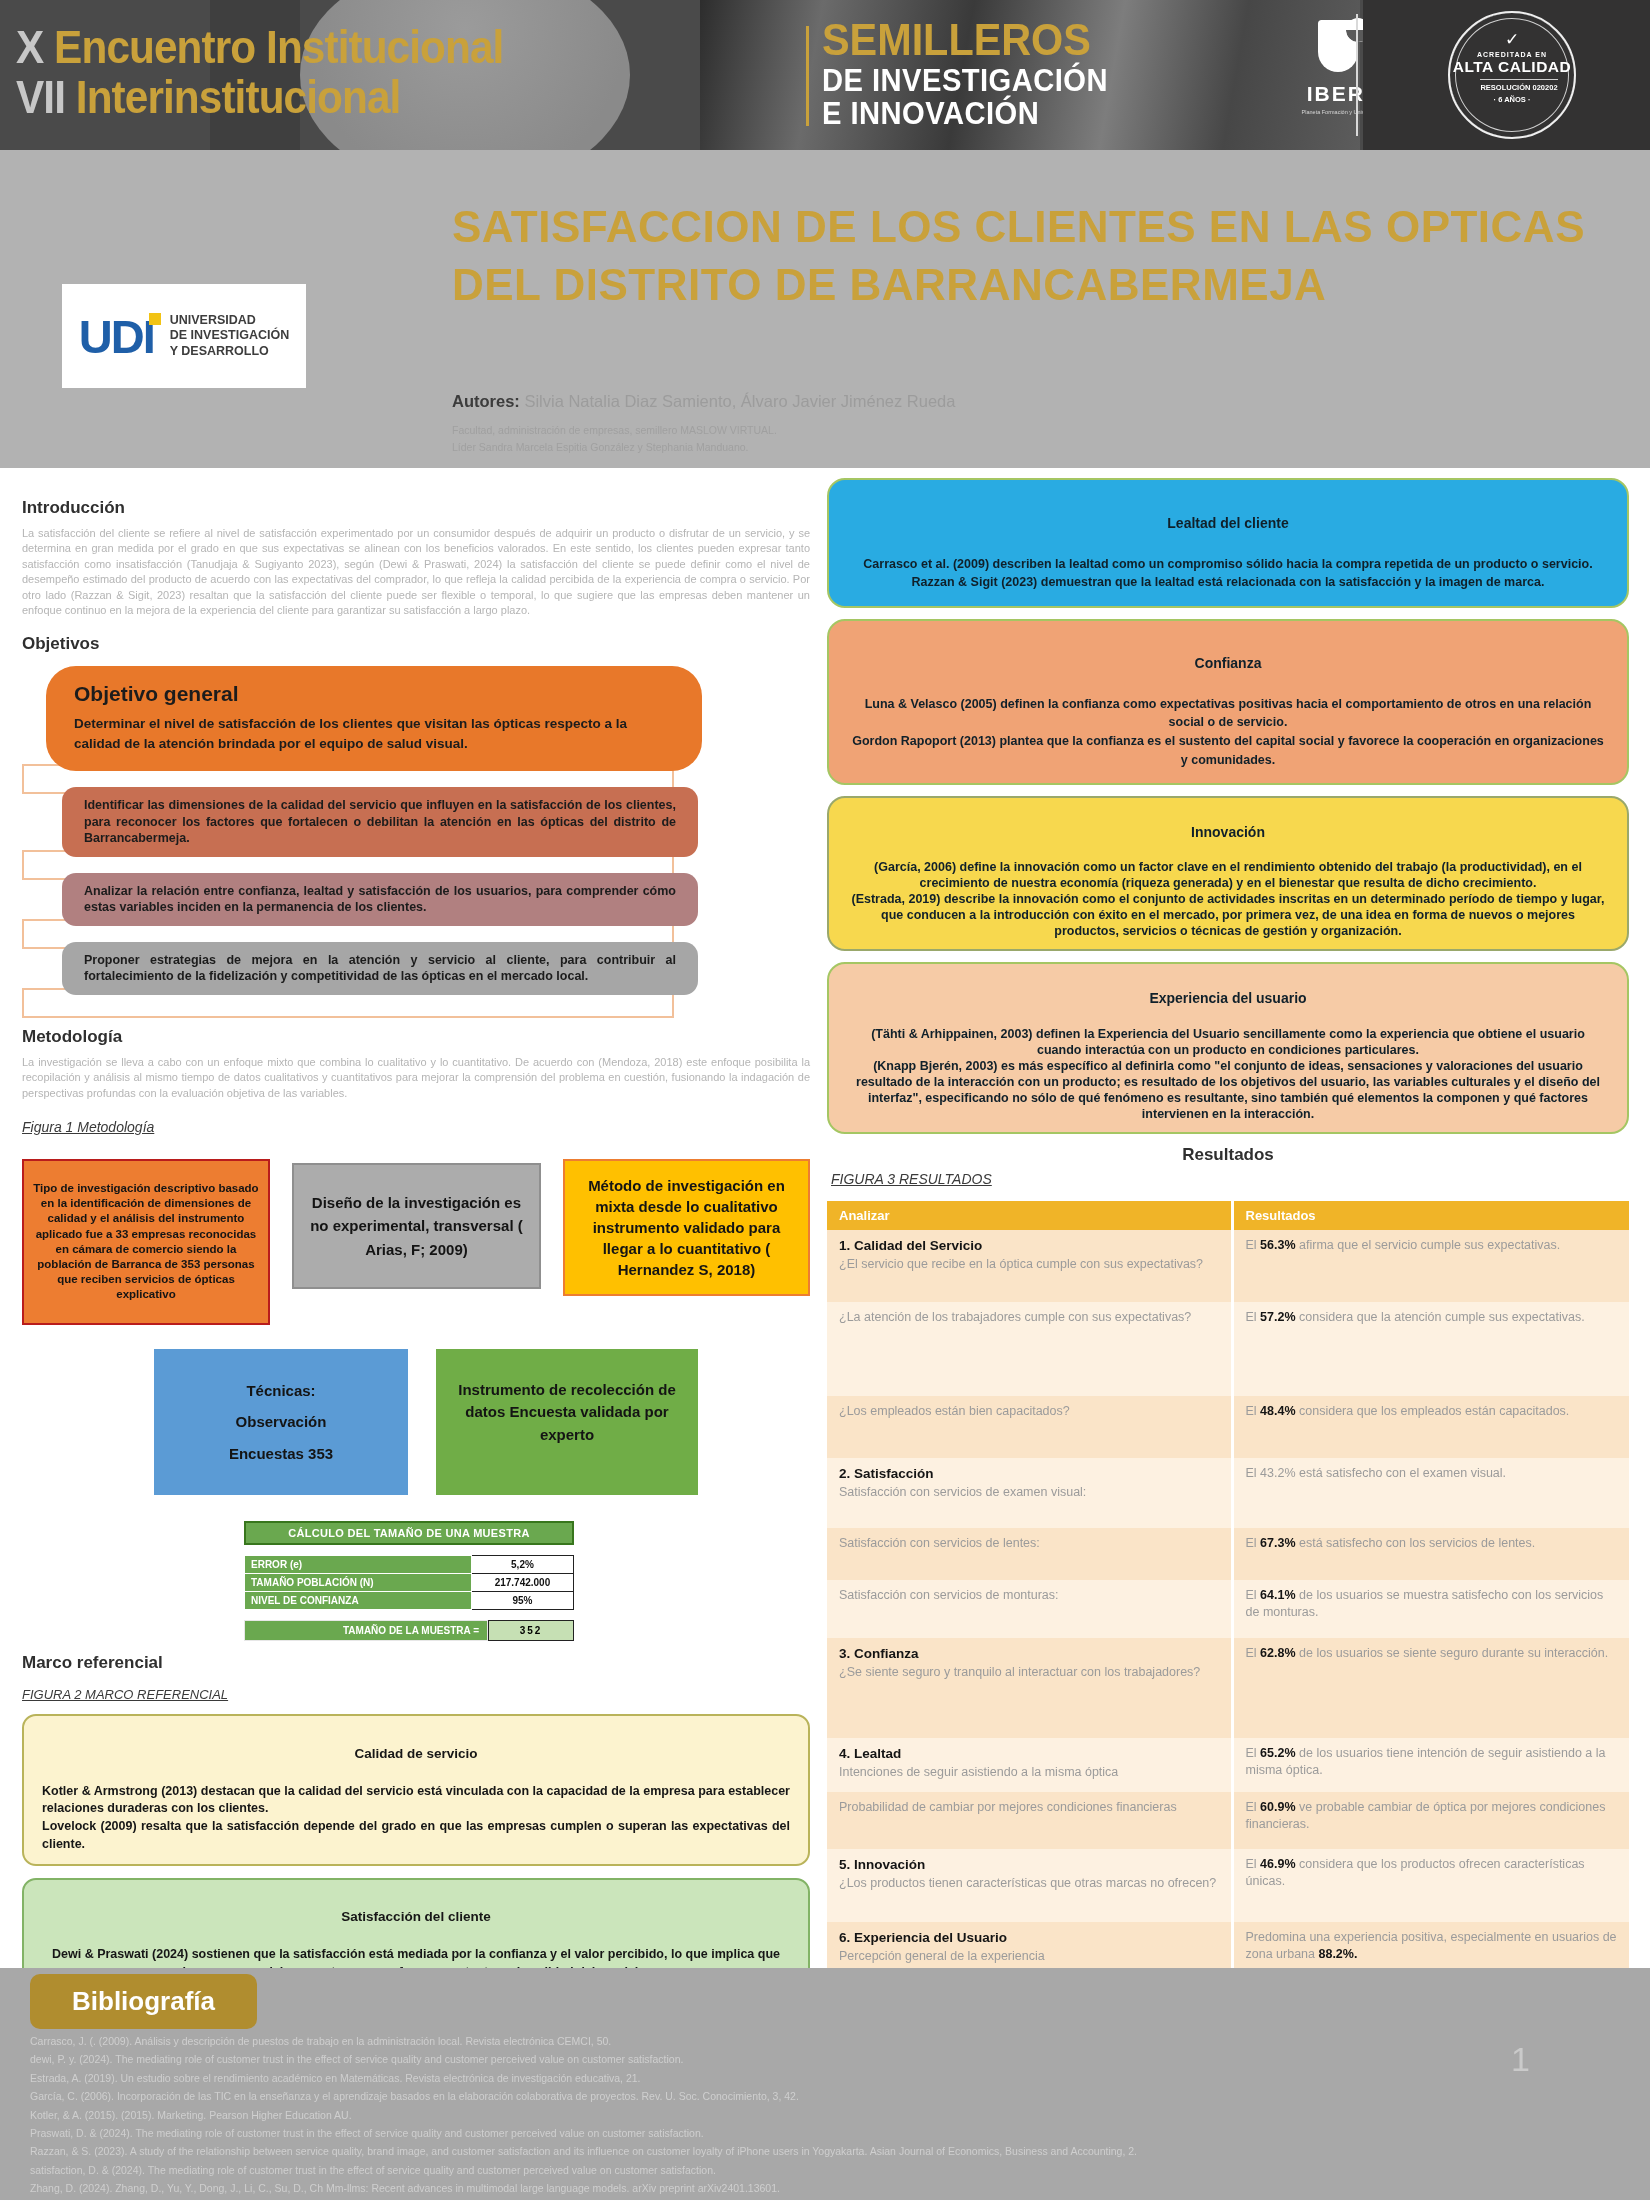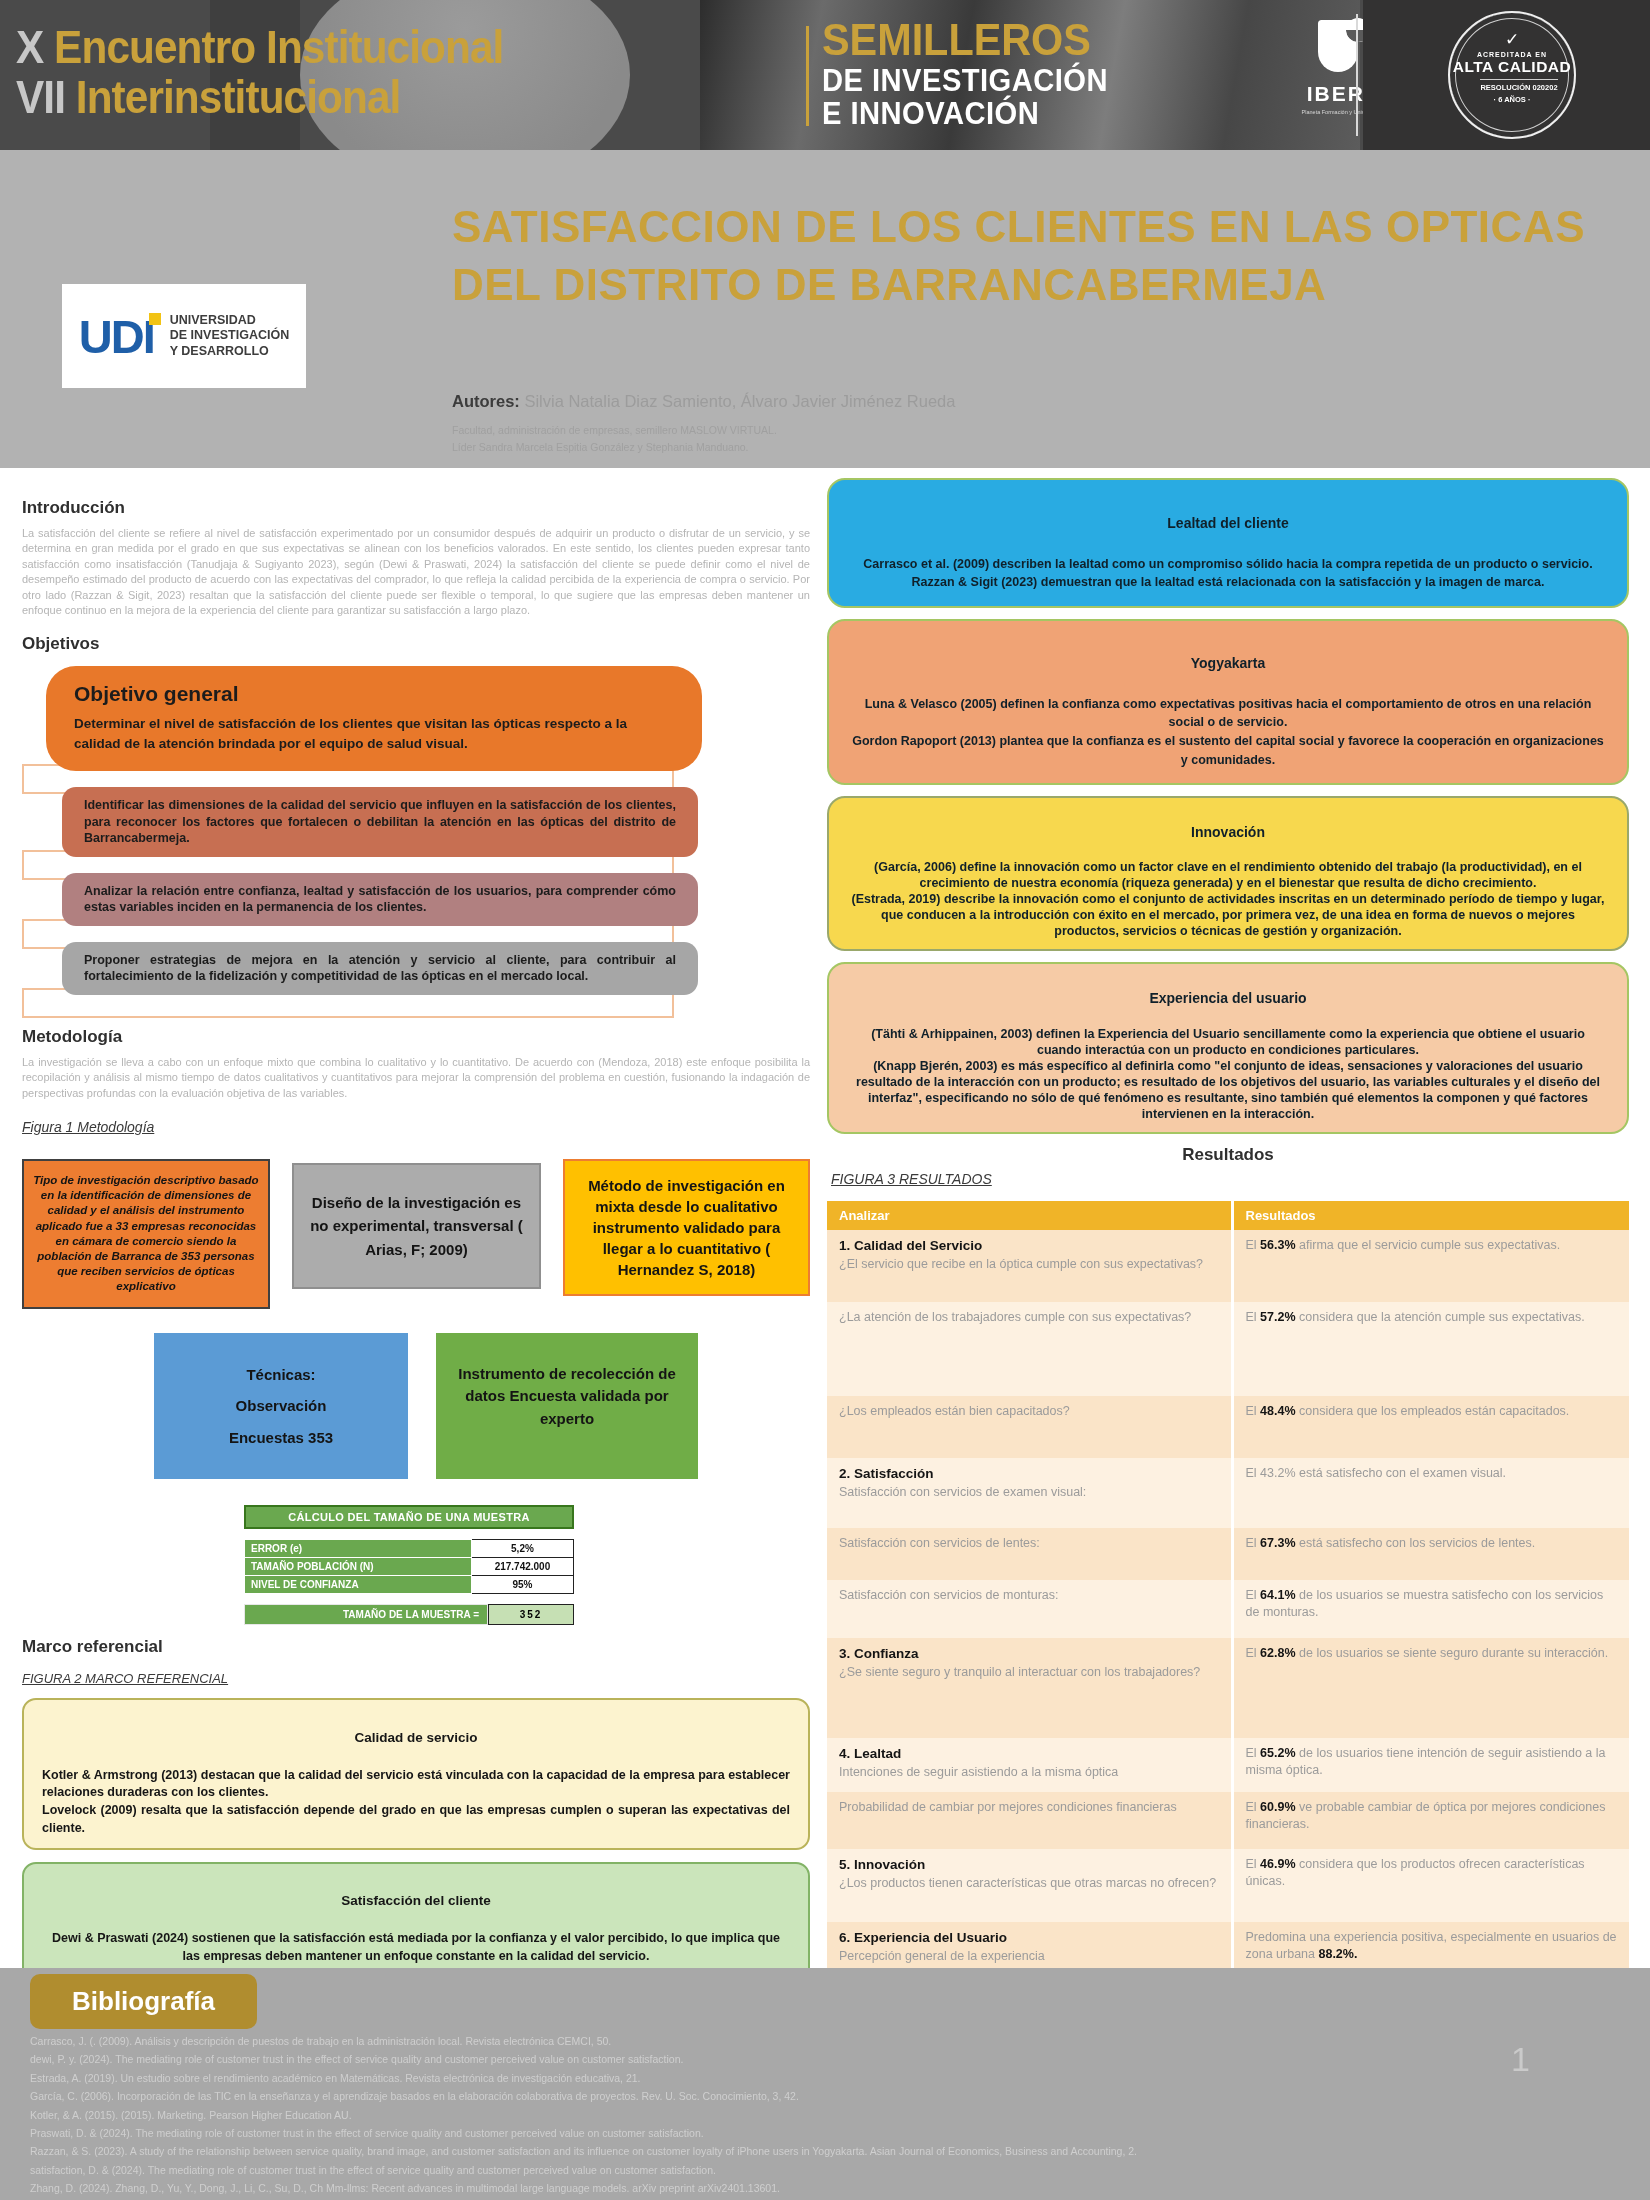--- a/index.html
+++ b/index.html
@@ -60,21 +60,21 @@
   .obj-outline{width:648px;height:26px;background:#fff;border:2px solid #f2c09a;margin:-7px 0 -7px 0;position:relative;z-index:1;}
   .obj-box{width:592px;margin-left:40px;border-radius:14px;padding:10px 22px;position:relative;z-index:2;
            font-weight:bold;font-size:12.5px;color:#1c1c1c;line-height:1.32;text-align:justify;}
   .obj1{background:var(--terracotta,#C76F52);}
   .obj2{background:var(--mauve,#B18080);}
   .obj3{background:var(--gray_box,#A6A6A6);}
   .h-met{margin:16px 0 8px 0;}
   .fig1-label{display:block;margin-top:18px;}
   .fig1-row{display:flex;gap:22px;margin-top:24px;align-items:flex-start;}
   .fig1-box{font-weight:bold;color:#141414;text-align:center;}
-  .fig1-a{width:235px;background:var(--fig_orange,#ED7D31);border:2px solid #404040;font-size:11.5px;line-height:1.32;padding:12px 6px;font-style:italic;}
+  .fig1-a{width:235px;background:var(--fig_orange,#ED7D31);border:2px solid #b91c1c;font-size:11.5px;line-height:1.32;padding:20px 6px;}
   .fig1-b{width:228px;background:var(--fig_gray,#ACACAC);border:2px solid #8f8f8f;font-size:15px;line-height:1.55;padding:26px 10px;margin-top:4px;}
   .fig1-c{width:226px;background:var(--fig_yellow,#FFC000);border:2px solid #ED7D31;font-size:15px;line-height:1.4;padding:14px 10px;}
   .tech-row{display:flex;gap:28px;margin:24px 0 0 132px;}
   .tech-box{width:230px;font-weight:bold;color:#141414;text-align:center;font-size:15px;}
   .tech-a{background:var(--blue,#5B9BD5);padding:26px 12px;line-height:2.1;white-space:pre-line;}
   .tech-b{background:var(--green,#70AD47);padding:30px 16px;line-height:1.5;}
   .sample{margin:26px 0 0 222px;width:330px;font-family:"Liberation Sans",sans-serif;}
   .sample-title{background:var(--table_green,#6AA84F);border:2px solid #38761d;color:#fff;font-weight:bold;font-size:11px;
                 text-align:center;padding:4px 2px;letter-spacing:.3px;}
   .sample-rows{margin-top:10px;border-collapse:collapse;width:100%;}
@@ -247,21 +247,21 @@
     </div>
   </div>
 
   <div class="colR">
     <div class="concept c-lealtad">
       <div class="ctitle">Lealtad del cliente</div>
       <span>Carrasco et al. (2009) describen la lealtad como un compromiso sólido hacia la compra repetida de un producto o servicio.
 Razzan &amp; Sigit (2023) demuestran que la lealtad está relacionada con la satisfacción y la imagen de marca.</span>
     </div>
     <div class="concept c-confianza">
-      <div class="ctitle">Yogyakarta</div>
+      <div class="ctitle">Confianza</div>
       <span>Luna &amp; Velasco (2005) definen la confianza como expectativas positivas hacia el comportamiento de otros en una relación social o de servicio.
 Gordon Rapoport (2013) plantea que la confianza es el sustento del capital social y favorece la cooperación en organizaciones y comunidades.</span>
     </div>
     <div class="concept c-innovacion">
       <div class="ctitle">Innovación</div>
       <span>(García, 2006) define la innovación como un factor clave en el rendimiento obtenido del trabajo (la productividad), en el crecimiento de nuestra economía (riqueza generada) y en el bienestar que resulta de dicho crecimiento.
 (Estrada, 2019) describe la innovación como el conjunto de actividades inscritas en un determinado período de tiempo y lugar, que conducen a la introducción con éxito en el mercado, por primera vez, de una idea en forma de nuevos o mejores productos, servicios o técnicas de gestión y organización.</span>
     </div>
     <div class="concept c-experiencia">
       <div class="ctitle">Experiencia del usuario</div>

